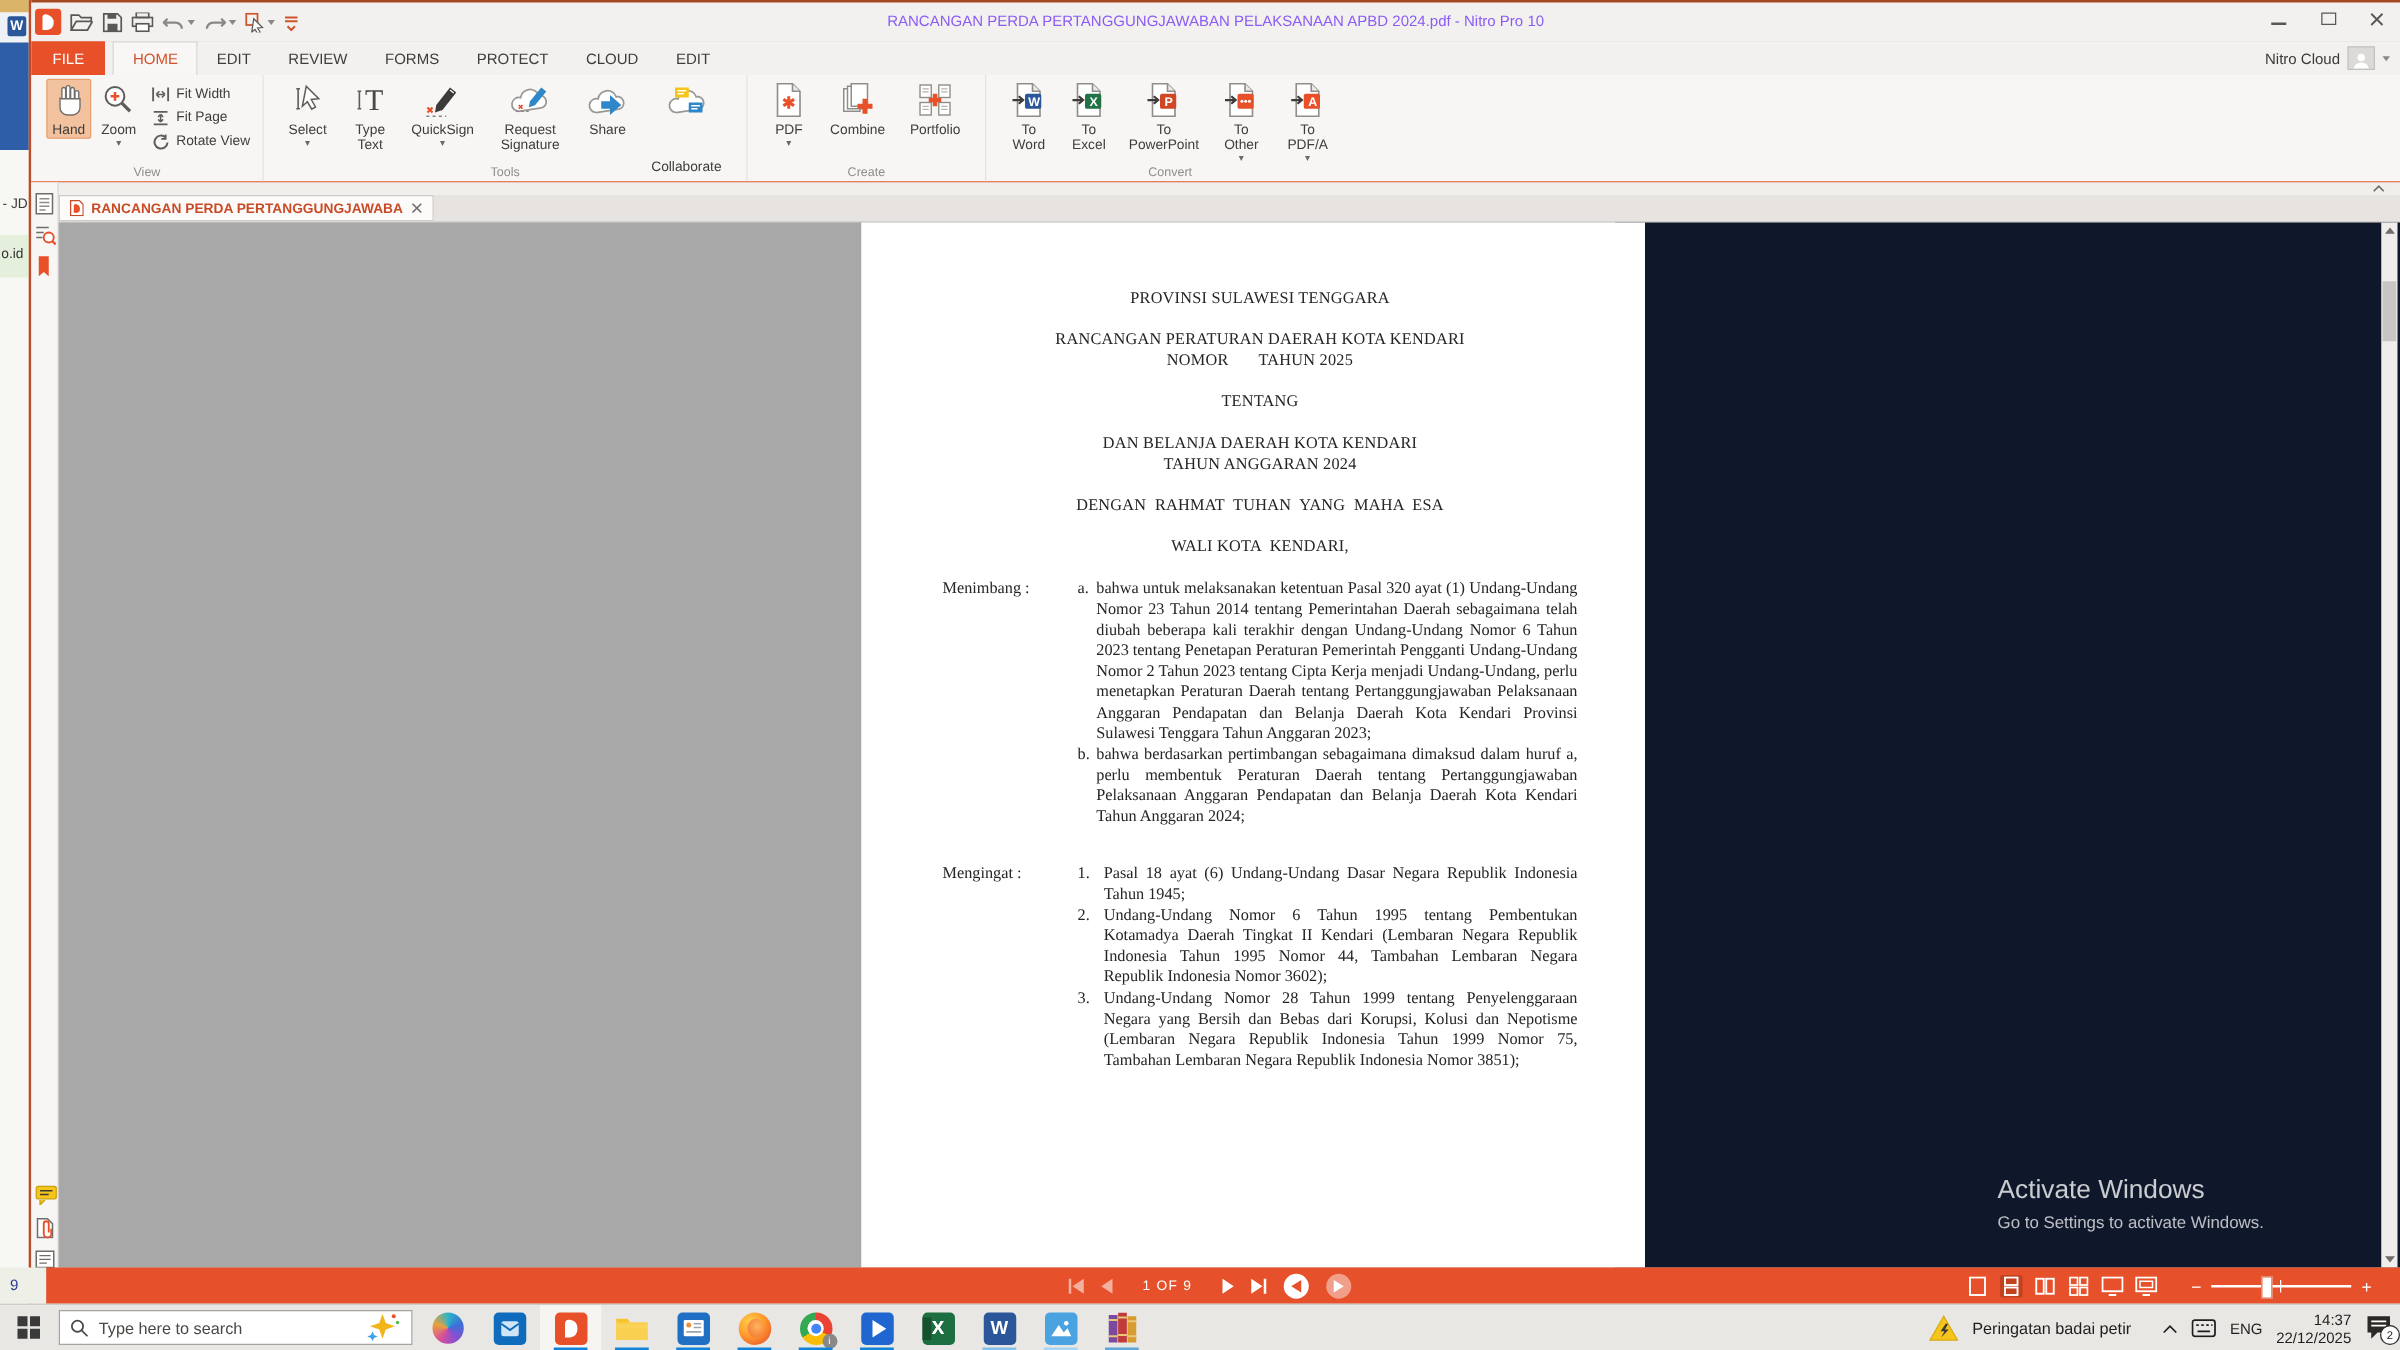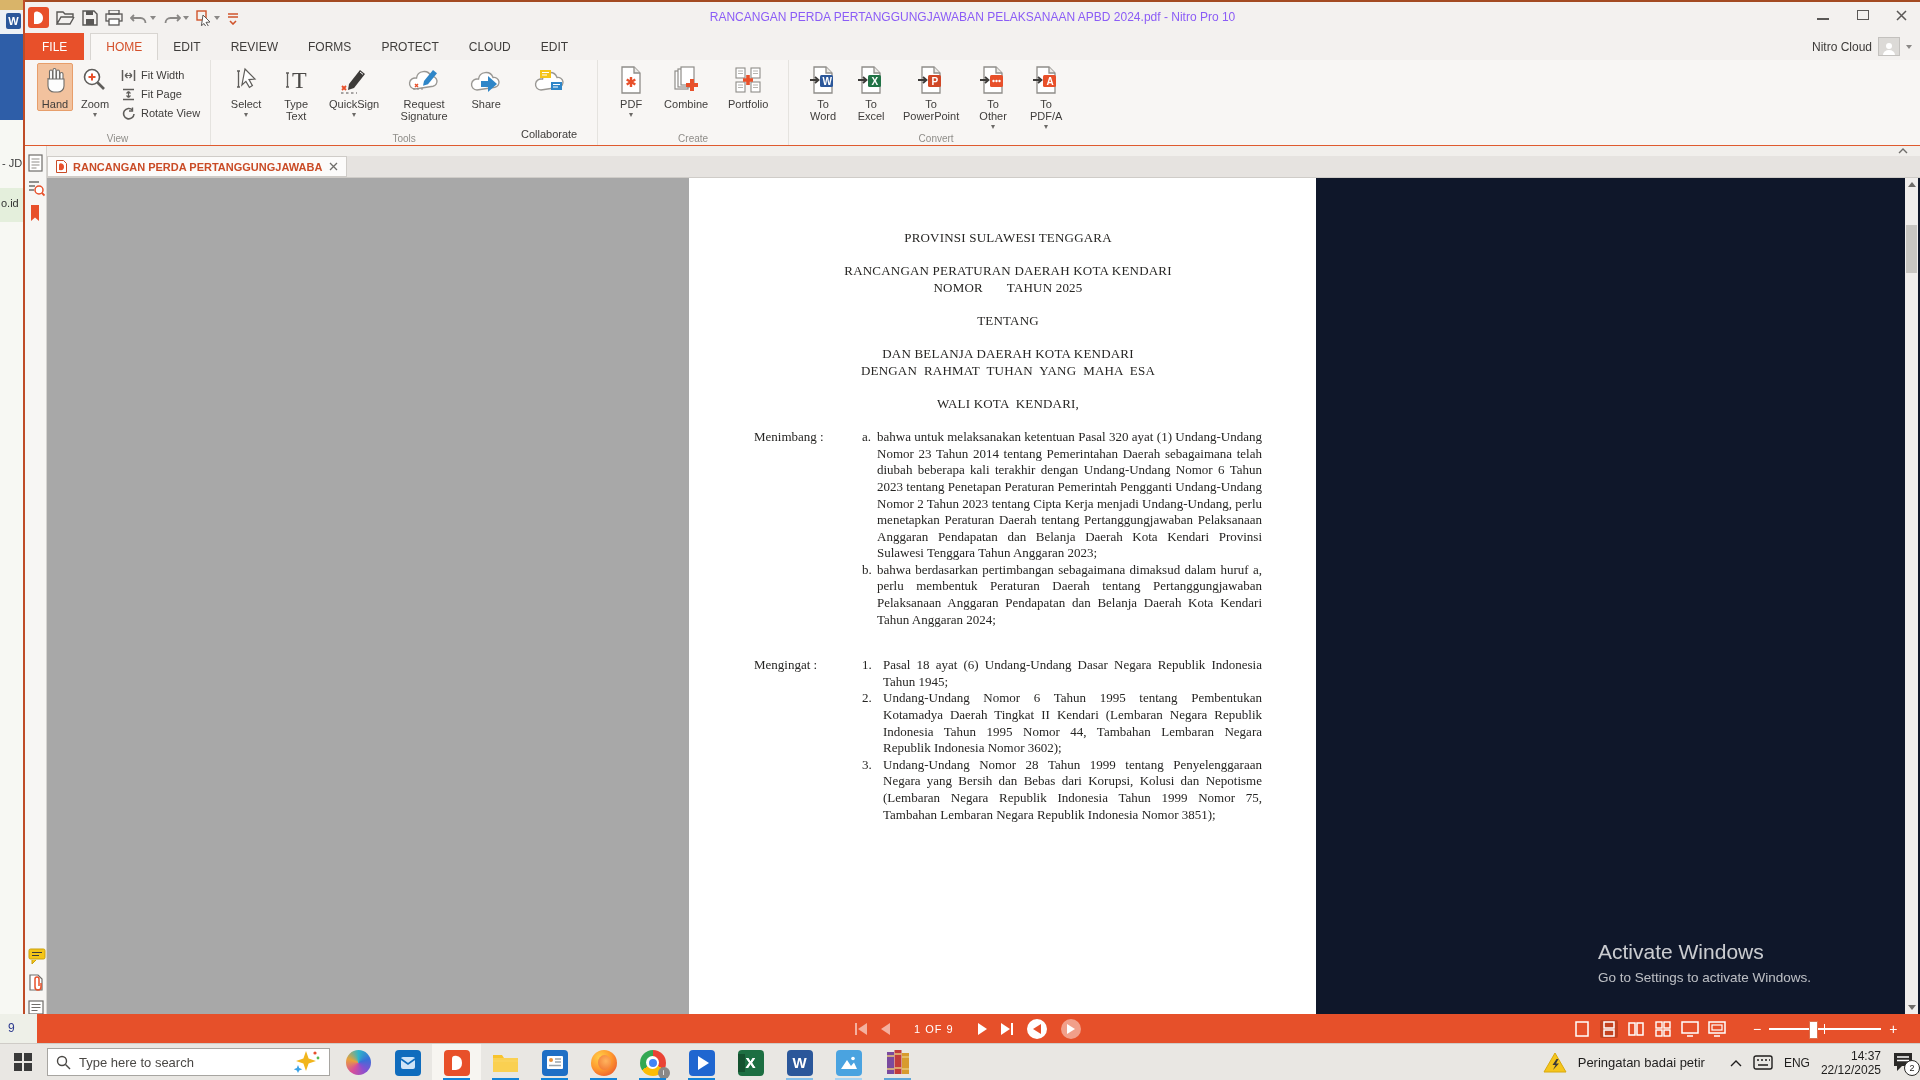--- a/index.html
+++ b/index.html
@@ -565,20 +565,21 @@
   </div>
 </div>
 
 <div class="abs" id="page">
   <div id="docbody">
     <div class="h mb1">PROVINSI SULAWESI TENGGARA</div>
     <div class="h">RANCANGAN PERATURAN DAERAH KOTA KENDARI</div>
     <div class="h pre mb1">NOMOR       TAHUN 2025</div>
     <div class="h mb1">TENTANG</div>
     <div class="h">DAN BELANJA DAERAH KOTA KENDARI</div>
+    <div class="h mb1">TAHUN ANGGARAN 2024</div>
     <div class="h pre mb1">DENGAN  RAHMAT  TUHAN  YANG  MAHA  ESA</div>
     <div class="h pre mb1">WALI KOTA  KENDARI,</div>
 
     <div class="sect">
       <div class="slabel">Menimbang :</div>
       <div class="items">
         <div class="item">
           <div class="mk-a">a.</div>
           <div class="jt">bahwa untuk melaksanakan ketentuan Pasal 320 ayat (1) Undang-Undang Nomor 23 Tahun 2014 tentang Pemerintahan Daerah sebagaimana telah diubah beberapa kali terakhir dengan Undang-Undang Nomor 6 Tahun 2023 tentang Penetapan Peraturan Pemerintah Pengganti Undang-Undang Nomor 2 Tahun 2023 tentang Cipta Kerja menjadi Undang-Undang, perlu menetapkan Peraturan Daerah tentang Pertanggungjawaban Pelaksanaan Anggaran Pendapatan dan Belanja Daerah Kota Kendari Provinsi Sulawesi Tenggara Tahun Anggaran 2023;</div>
         </div>

